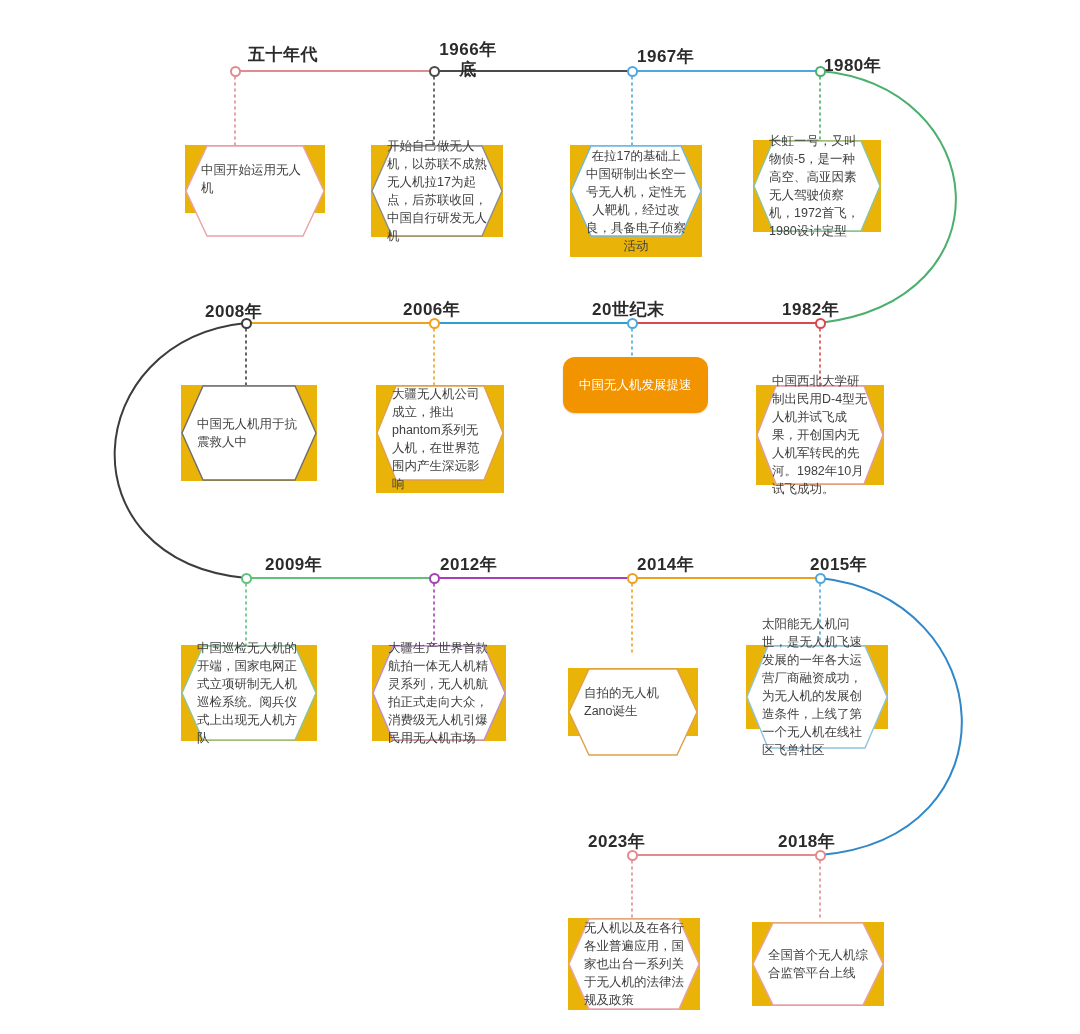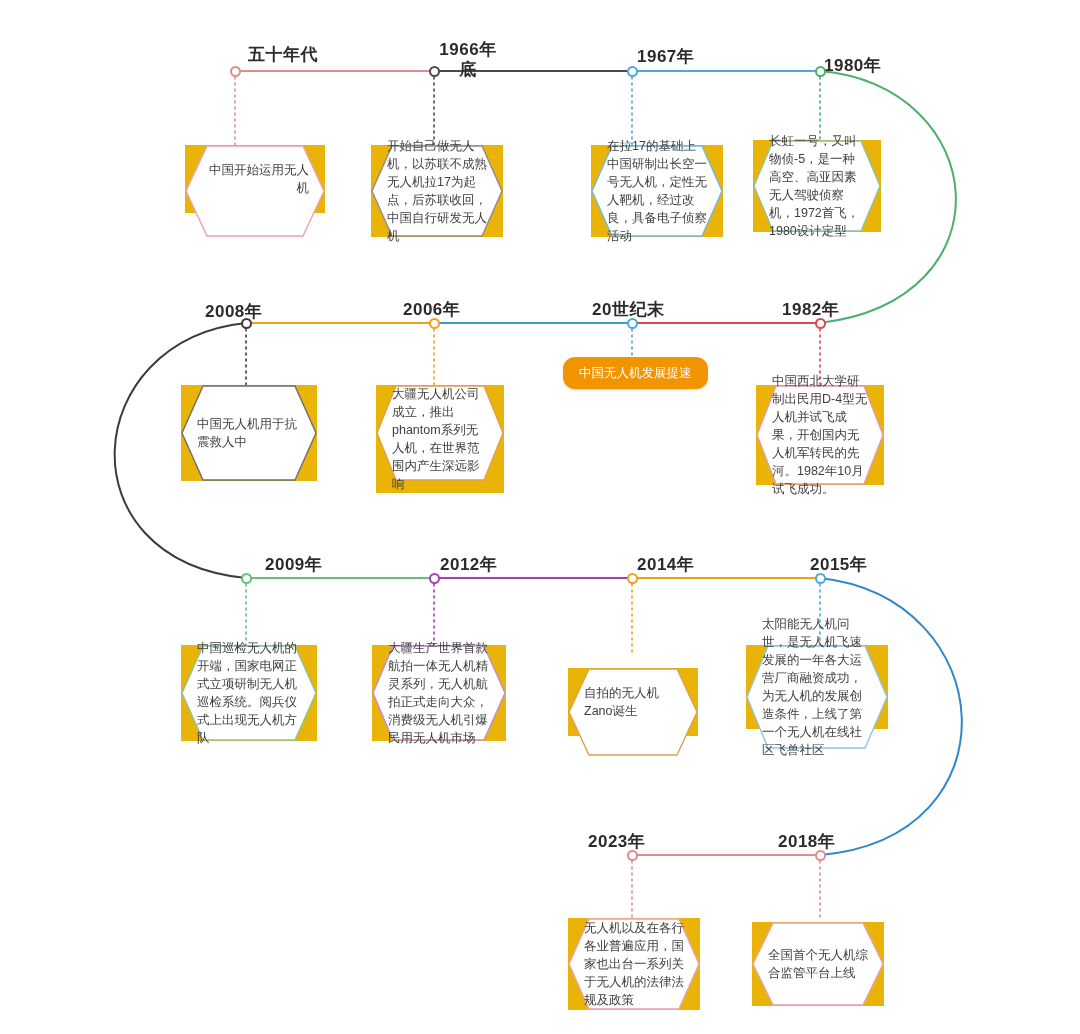--- a/index.html
+++ b/index.html
@@ -61,21 +61,21 @@
     word-break:break-word;
   }
   
   .pill{
     position:absolute;
     display:flex;align-items:center;justify-content:center;
     height:24px;
     border-radius:12px;
     font-size:12.5px;
     color:#ffffff;
-    padding:4px 16px;
+    padding:16px 16px;
     white-space:nowrap;
     box-shadow:0 1px 2px rgba(0,0,0,.15);
   }
 </style>
 </head>
 <body>
 
 <div id="stage">
 
   <svg id="wires" viewBox="0 0 1080 1034">
@@ -114,39 +114,39 @@
     <line x1="434" y1="578" x2="434" y2="648" stroke="#a83fb8" stroke-width="1.6" stroke-dasharray="2,4" stroke-linecap="round"></line>
     <line x1="632" y1="578" x2="632" y2="652" stroke="#f0a020" stroke-width="1.6" stroke-dasharray="2,4" stroke-linecap="round"></line>
     <line x1="820" y1="578" x2="820" y2="648" stroke="#4fa8dc" stroke-width="1.6" stroke-dasharray="2,4" stroke-linecap="round"></line>
 
     <line x1="632" y1="855" x2="632" y2="920" stroke="#e08b8f" stroke-width="1.6" stroke-dasharray="2,4" stroke-linecap="round"></line>
     <line x1="820" y1="855" x2="820" y2="920" stroke="#e08b8f" stroke-width="1.6" stroke-dasharray="2,4" stroke-linecap="round"></line>
   </svg>
 
   <div class="year" style="left:248px;top:45px;">五十年代</div>
   <div class="node" style="left:229.5px;top:65.5px;border-color:#e08b8f;"></div>
-  <div class="hex" style="left:185px;top:145px;width:140px;height:68px;text-align:right;">
+  <div class="hex" style="left:185px;top:145px;width:140px;height:68px;">
     <svg class="hexsvg" width="140" height="92" viewBox="0 0 140 92" preserveAspectRatio="none">
       <polygon points="22,1 118,1 139,46 118,91 22,91 1,46" fill="#fff" stroke="#e8a3a7" stroke-width="1.4"></polygon>
     </svg>
     <div class="txt">中国开始运用无人机</div>
   </div>
 
   <div class="year wrap" style="left:437px;top:40px;text-align:center;">1966年底</div>
   <div class="node" style="left:428.5px;top:65.5px;border-color:#4a4a4a;"></div>
   <div class="hex" style="left:371px;top:145px;width:132px;height:92px;">
     <svg class="hexsvg" width="132" height="92" viewBox="0 0 132 92" preserveAspectRatio="none">
       <polygon points="21,1 111,1 131,46 111,91 21,91 1,46" fill="#fff" stroke="#8d8d8d" stroke-width="1.4"></polygon>
     </svg>
     <div class="txt">开始自己做无人机，以苏联不成熟无人机拉17为起点，后苏联收回，中国自行研发无人机</div>
   </div>
 
   <div class="year" style="left:637px;top:47px;">1967年</div>
   <div class="node" style="left:626.5px;top:65.5px;border-color:#4fa8dc;"></div>
-  <div class="hex" style="left:591px;top:145px;width:132px;height:92px;">
+  <div class="hex" style="left:570px;top:145px;width:132px;height:112px;text-align:center;">
     <svg class="hexsvg" width="132" height="92" viewBox="0 0 132 92" preserveAspectRatio="none">
       <polygon points="21,1 111,1 131,46 111,91 21,91 1,46" fill="#fff" stroke="#6fb9e4" stroke-width="1.4"></polygon>
     </svg>
     <div class="txt">在拉17的基础上中国研制出长空一号无人机，定性无人靶机，经过改良，具备电子侦察活动</div>
   </div>
 
   <div class="year" style="left:824px;top:56px;">1980年</div>
   <div class="node" style="left:814.5px;top:65.5px;border-color:#4caf6d;"></div>
   <div class="hex" style="left:753px;top:140px;width:128px;height:92px;">
     <svg class="hexsvg" width="128" height="92" viewBox="0 0 128 92" preserveAspectRatio="none">

